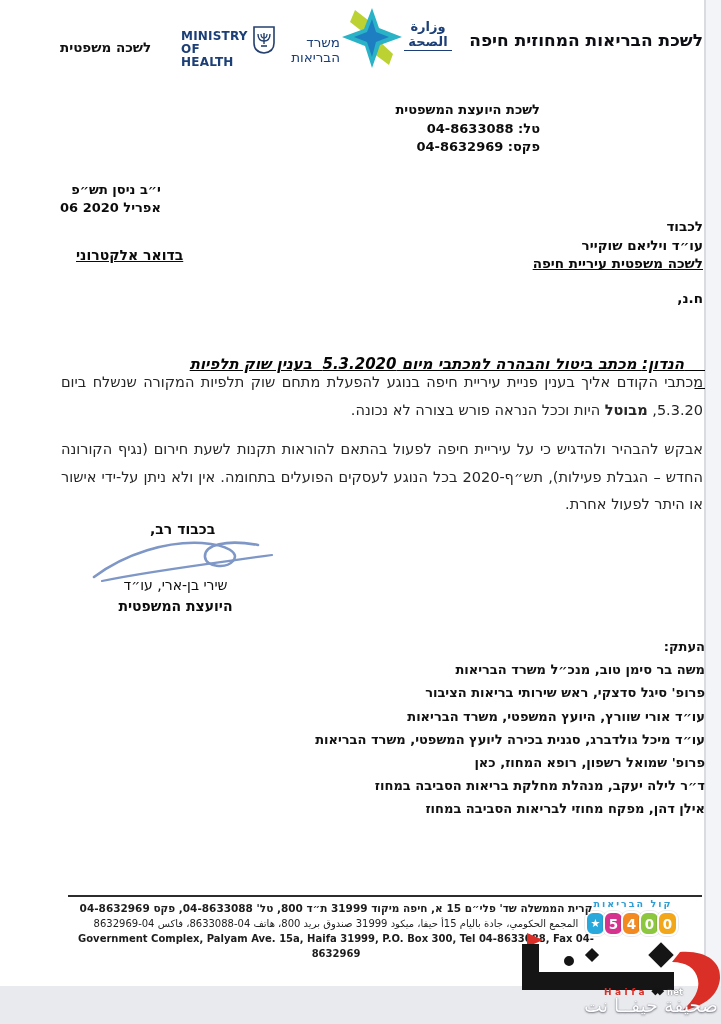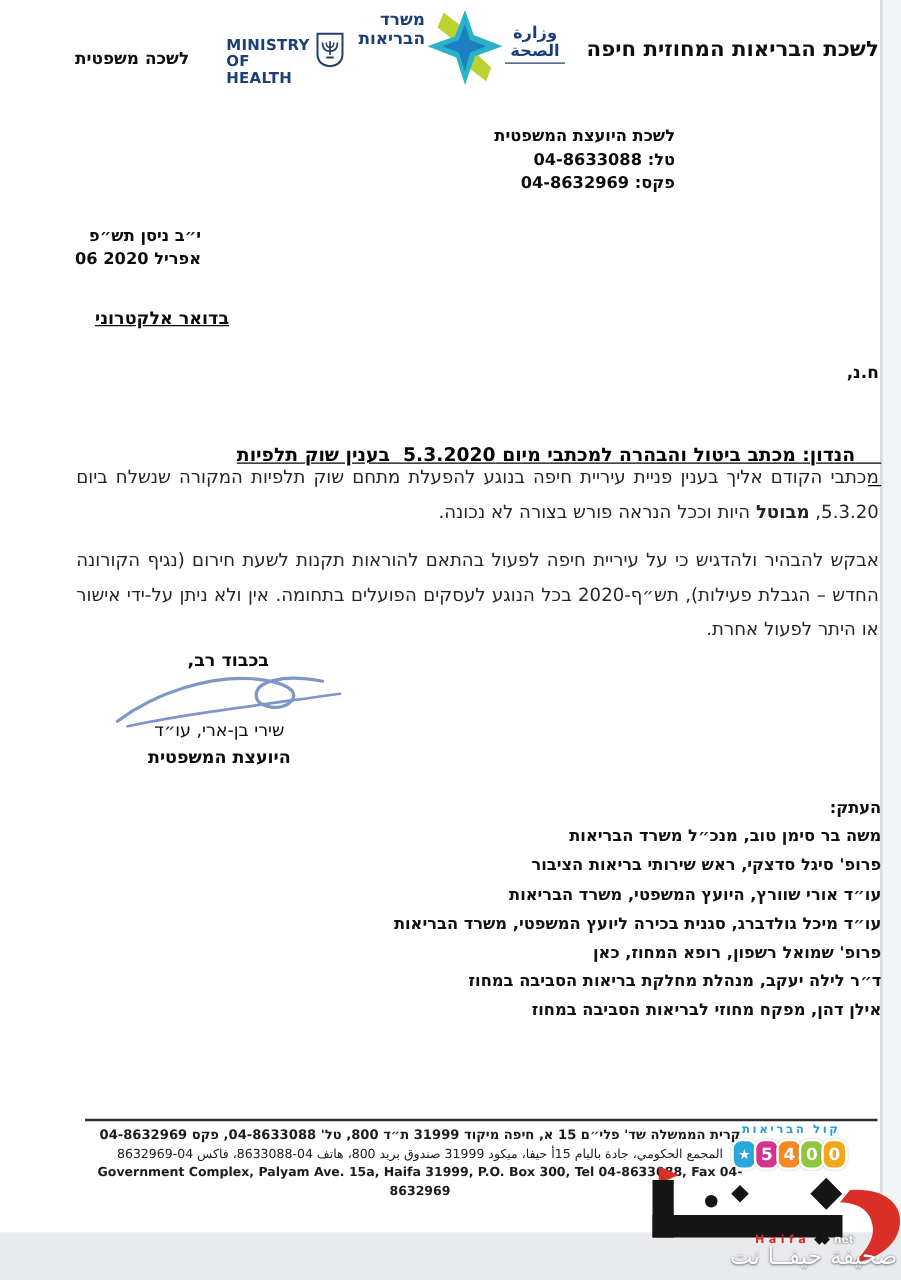--- a/index.html
+++ b/index.html
@@ -13,39 +13,39 @@
 
   .abs { position:absolute; }
   .b { font-weight:bold; }
   .rtl { direction:rtl; unicode-bidi:plaintext; }
   .navy { color:#1c3f77; }
 
   
   .h-legal { left:60px; top:39px; font-size:13.5px; font-weight:bold; color:#111; }
   .h-en { left:181px; top:30px; width:66px; font-size:12px; line-height:13px; font-weight:bold; letter-spacing:.2px; }
   .h-emblem { left:251px; top:25px; }
-  .h-he { left:282px; top:9px; width:58px; font-size:13.5px; line-height:15px; font-weight:bold; direction:rtl; }
+  .h-he { left:282px; top:35px; width:58px; font-size:13.5px; line-height:15px; font-weight:normal; direction:rtl; }
   .h-star { left:341px; top:6px; }
   .h-ar { left:404px; top:19px; width:48px; text-align:center; font-size:13px; line-height:15px; font-weight:bold; direction:rtl; }
   .h-ar .u { border-bottom:1.5px solid #1c3f77; padding-bottom:1px; }
   .h-district { right:18px; top:30px; font-size:17px; font-weight:bold; color:#0d0f14; direction:rtl; }
 
   
   .contact { left:220px; top:101px; width:320px; text-align:right; font-weight:bold; color:#0c0c0c; font-size:13px; line-height:18.5px; direction:rtl; }
 
   
   .dateblock { left:60px; top:181px; font-weight:bold; font-size:13px; line-height:17.5px; color:#0c0c0c; }
   .dateblock .greg { direction:ltr; }
   .recipient { right:18px; top:217px; text-align:right; direction:rtl; font-weight:bold; font-size:13.5px; line-height:18.5px; color:#0c0c0c; }
   .recipient .u { text-decoration:underline; }
   .delivery { left:76px; top:247px; font-weight:bold; font-size:14px; text-decoration:underline; color:#0c0c0c; direction:rtl; }
   .salutation { right:18px; top:290px; font-weight:bold; font-size:13.5px; direction:rtl; color:#0c0c0c; }
 
   
-  .subject { right:16px; top:337px; direction:rtl; font-weight:bold; font-size:15px; color:#050505; text-decoration:underline; white-space:pre-wrap; }
+  .subject { right:16px; top:337px; direction:rtl; font-weight:bold; font-size:15px; color:#050505; text-decoration:underline; white-space:pre-wrap;font-style:italic; }
 
   
   .para { left:61px; top:0; width:642px; direction:rtl; text-align:justify; font-size:14.5px; line-height:27.5px; color:#262626; }
   .p1 { top:369px; }
   .p2 { top:436px; }
 
   
   .closing { left:150px; top:521px; font-weight:bold; font-size:14px; direction:rtl; color:#0c0c0c; }
   .sig-svg { left:90px; top:533px; }
   .sig-name { left:78px; top:577px; width:195px; text-align:center; font-weight:normal; font-size:14px; direction:rtl; color:#0c0c0c; }
@@ -136,20 +136,25 @@
     <div>לשכת היועצת המשפטית</div>
     <div>טל: 04-8633088</div>
     <div>פקס: 04-8632969</div>
   </div>
 
   <div class="abs dateblock">
     <div class="rtl">י״ב ניסן תש״פ</div>
     <div class="greg">06 אפריל 2020</div>
   </div>
 
+  <div class="abs recipient">
+    <div>לכבוד</div>
+    <div>עו״ד ויליאם שוקייר</div>
+    <div class="u">לשכה משפטית עיריית חיפה</div>
+  </div>
   <div class="abs delivery">בדואר אלקטרוני</div>
   <div class="abs salutation">ח.נ,</div>
 
   <div class="abs subject">
     <span>הנדון:</span><span> מכתב ביטול והבהרה למכתבי מיום 5.3.2020  בענין שוק תלפיות</span>
   </div>
 
   <div class="abs para p1">
     <span>מכתבי הקודם אליך בענין פניית עיריית חיפה בנוגע להפעלת מתחם שוק תלפיות המקורה שנשלח ביום 5.3.20, </span><span class="b">מבוטל</span><span> היות וככל הנראה פורש בצורה לא נכונה.</span>
   </div>

